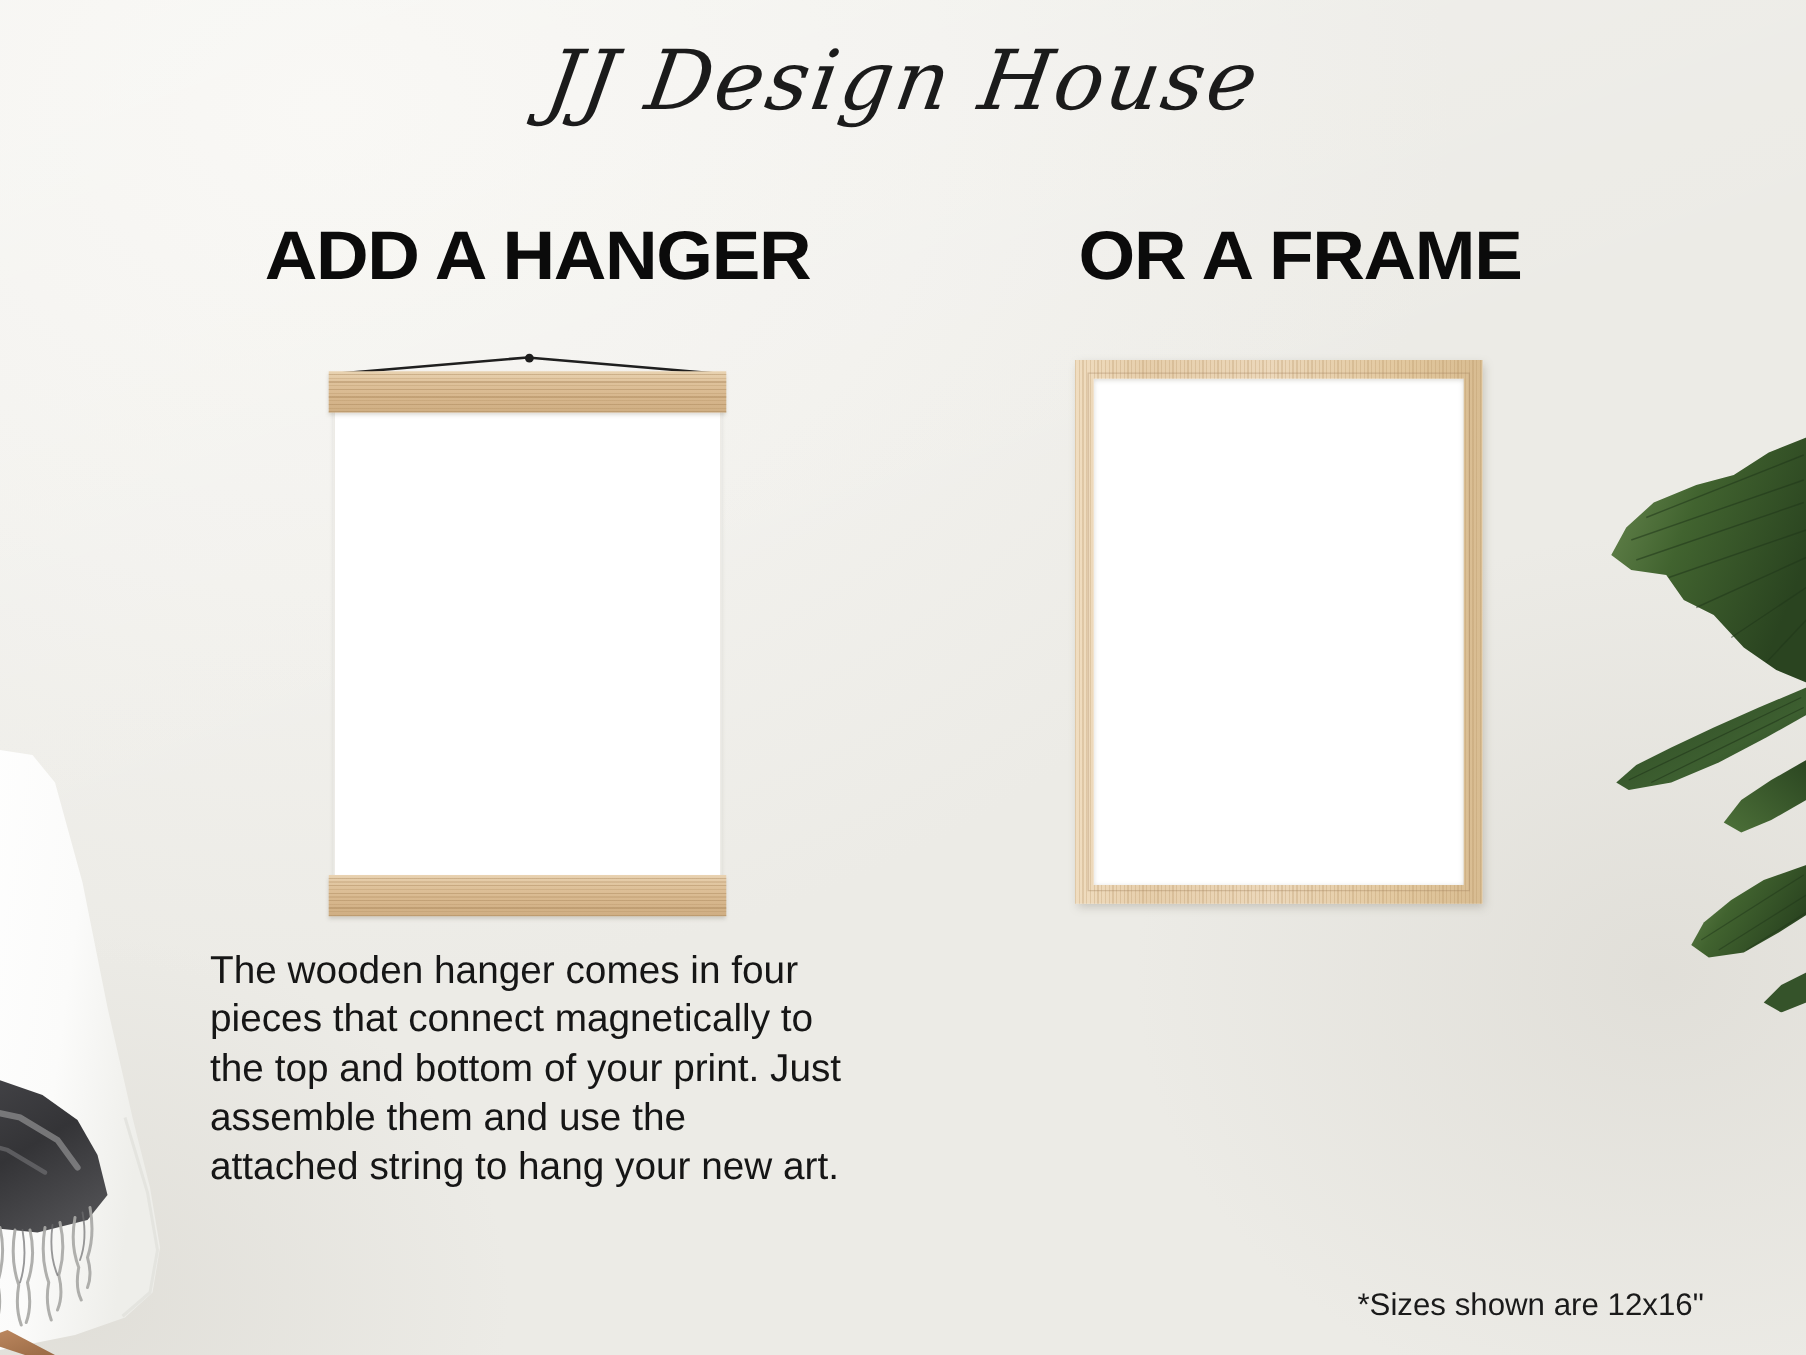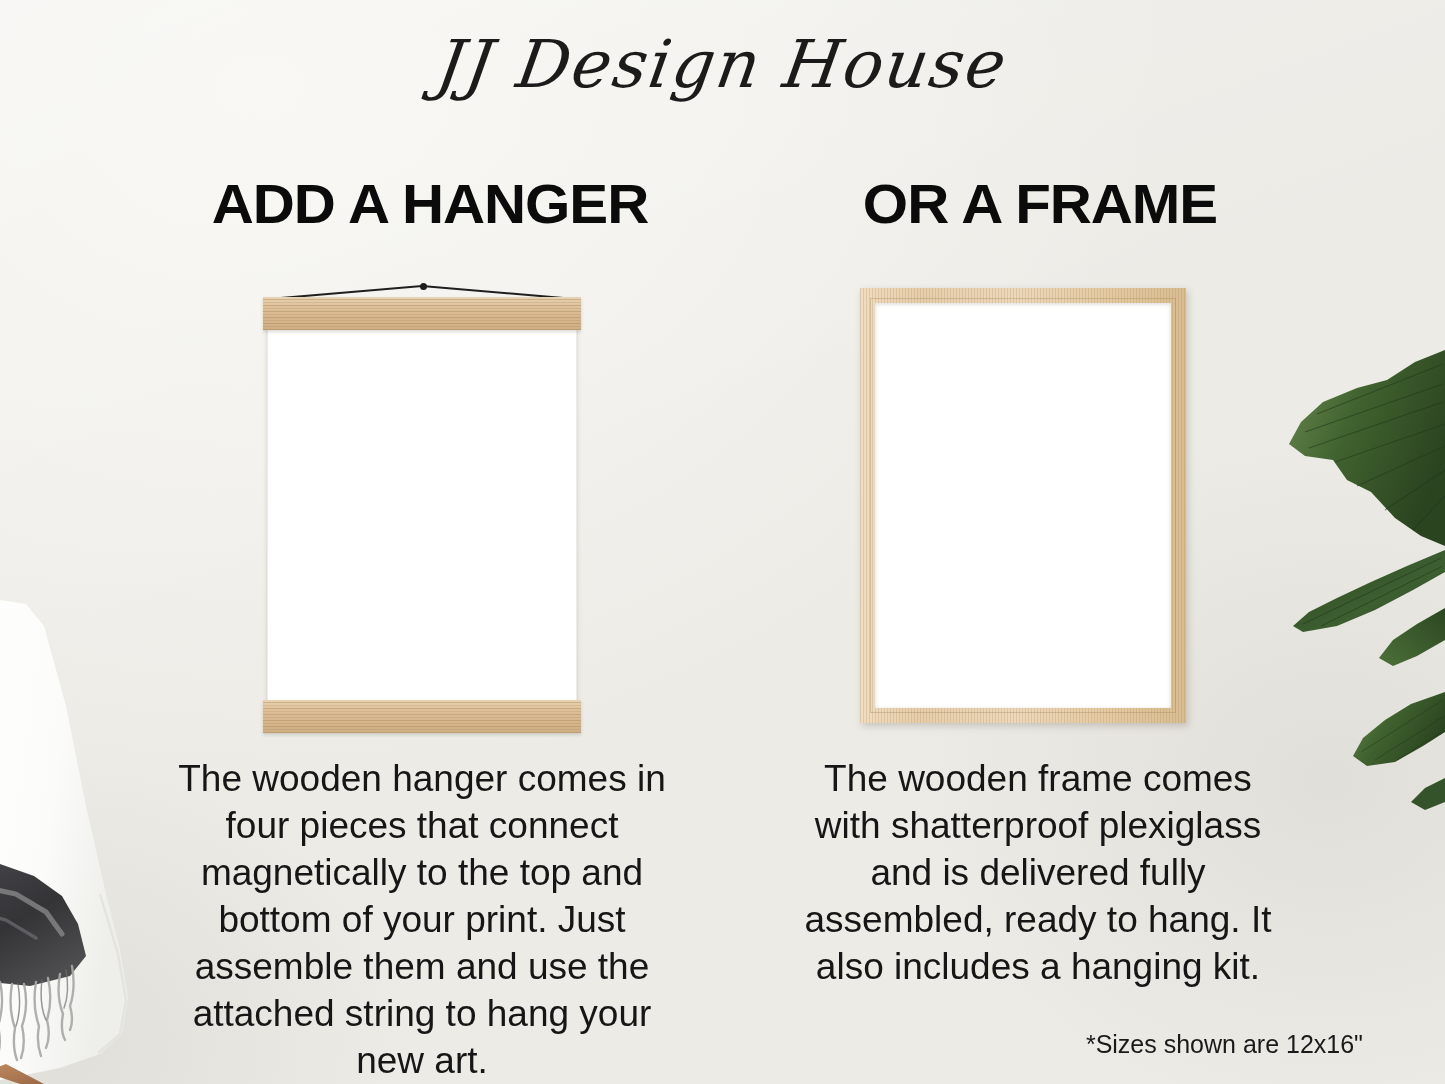--- a/index.html
+++ b/index.html
@@ -126,24 +126,23 @@
     width:100%; height:100%;
     background:#ffffff;
     box-shadow:inset 0 1px 4px rgba(120,115,102,.28);
   }
 
   
   .body-copy {
     position:absolute;
     font-family:"Liberation Sans", sans-serif;
     font-weight:400;
-    font-size:37px;
+    font-size:31px;
     line-height:1.27;
     color:#161616;
-    text-align:center;
   }
   #copy-hanger { top:756px; left:168px; width:508px; }
   #copy-frame  { top:756px; left:790px; width:496px; }
 
   
   #footnote {
     position:absolute;
     right:82px; bottom:25px;
     font-family:"Liberation Sans", sans-serif;
     font-size:25px;
@@ -184,21 +183,20 @@
     <div class="wood-bar" id="hanger-bar-bottom"></div>
   </div>
 
   <div id="frame-mockup">
     <div class="frame-bevel"></div>
     <div class="frame-mat"></div>
   </div>
 
   <div class="body-copy" id="copy-hanger">The wooden hanger comes in four pieces that connect magnetically to the top and bottom of your print. Just assemble them and use the attached string to hang your new art.</div>
 
-  <div class="body-copy" id="copy-frame">The wooden frame comes with shatterproof plexiglass and is delivered fully assembled, ready to hang. It also includes a hanging kit.</div>
 
   <div id="footnote">*Sizes shown are 12x16"</div>
 
   <svg id="plant" viewBox="0 0 170 470" preserveAspectRatio="none">
     <defs>
       <linearGradient id="lg1" x1="0" y1="0" x2="1" y2="0.5">
         <stop offset="0%" stop-color="#6b8a52"></stop>
         <stop offset="45%" stop-color="#41632f"></stop>
         <stop offset="100%" stop-color="#2a4420"></stop>
       </linearGradient>

